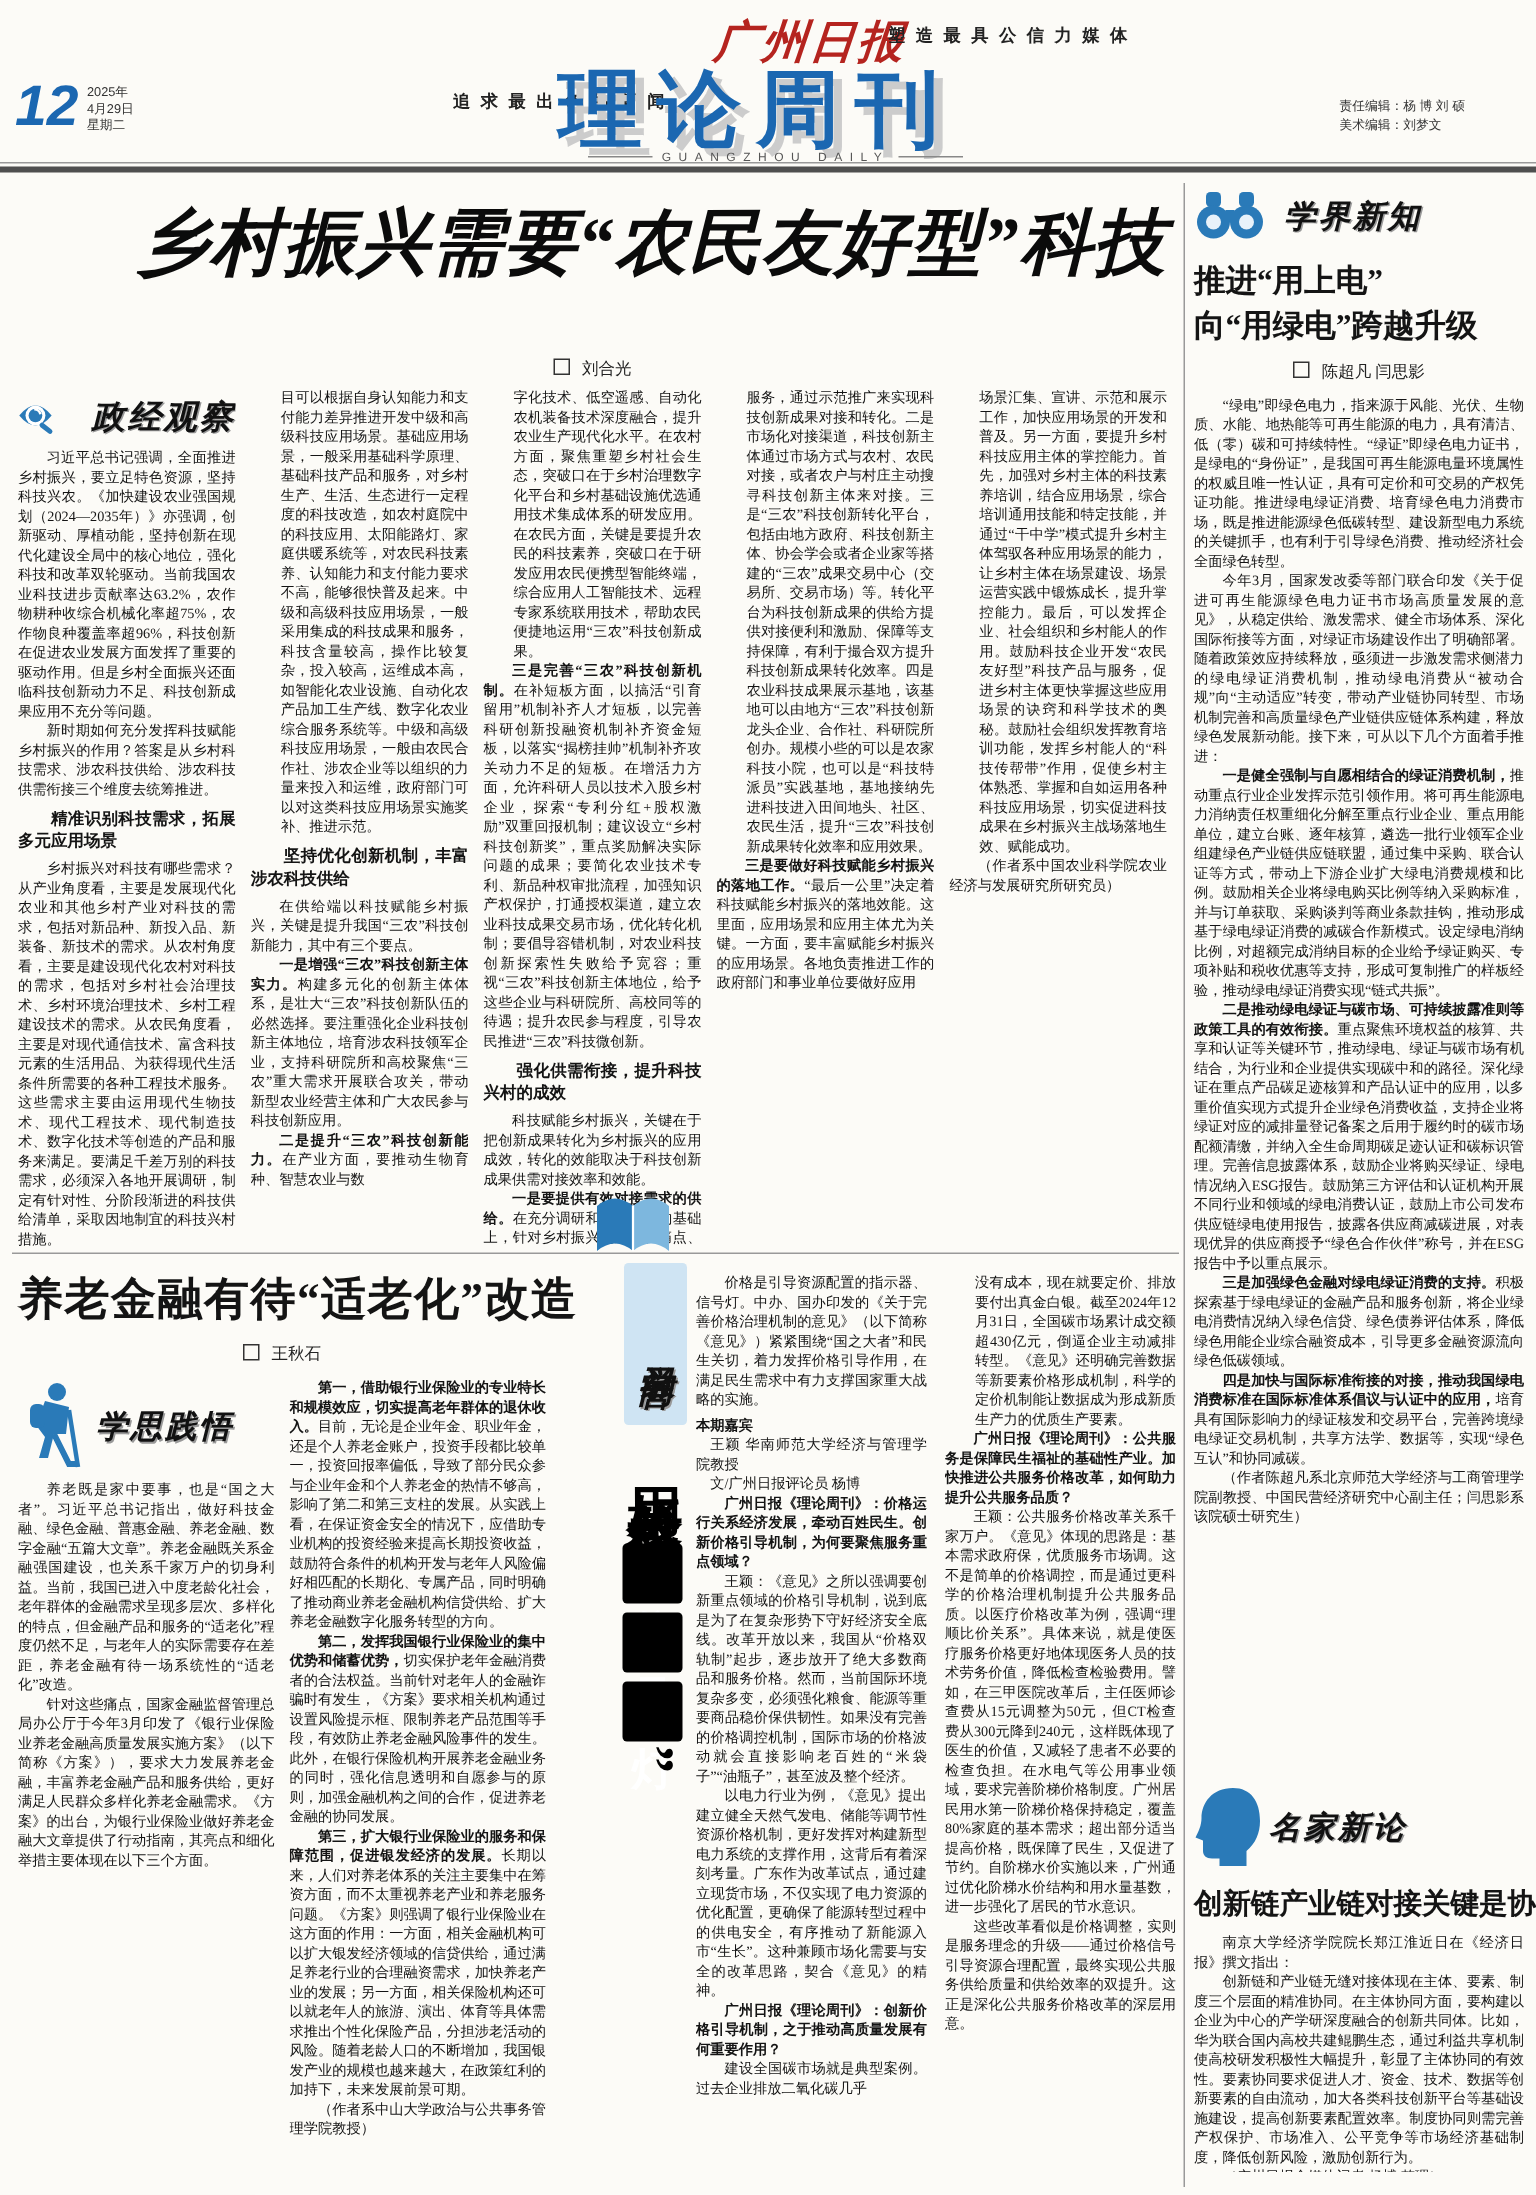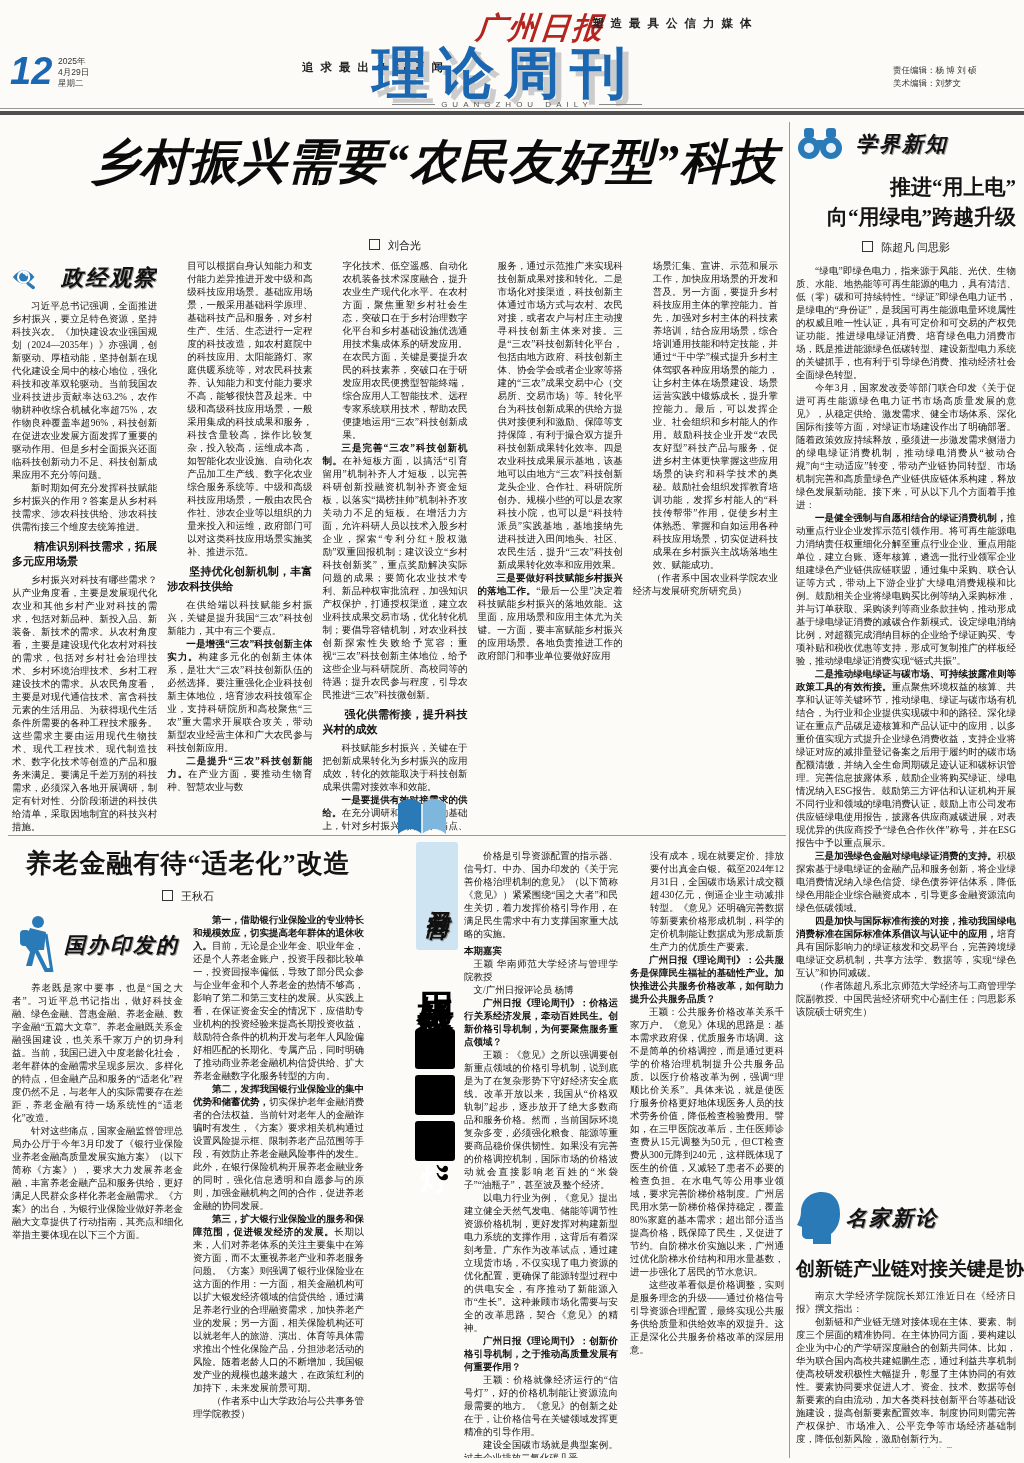--- a/index.html
+++ b/index.html
@@ -30,25 +30,25 @@
   p.guest{text-indent:1em;}
   .mh{text-align:right;font-size:48px;font-weight:900;letter-spacing:1px;color:#0b0b0b;white-space:nowrap;font-style:italic;}
   .byline{text-align:center;font-size:11px;color:#222;}
   .byline .sq{display:inline-block;width:9px;height:9px;border:1px solid #333;margin-right:8px;vertical-align:-1px;}
   .cols{display:flex;gap:10px;}
   
   .qa-badge{background:#cfe4f3;border-radius:3px;writing-mode:vertical-rl;text-align:center;font-size:24px;display:flex;align-items:center;justify-content:center;}
   .qa-vh{writing-mode:vertical-rl;font-size:37px;font-weight:900;letter-spacing:5px;color:#000;}
   .qa-vh .boxed{display:inline-block;width:40px;height:40px;background:#000;color:#fff;font-size:29px;line-height:40px;text-align:center;margin:3px 0;border-radius:3px;letter-spacing:0;}
   
-  .sbh{text-align:right;font-size:21px;font-weight:900;line-height:30px;white-space:nowrap;}
+  .sbh{text-align:left;font-size:21px;font-weight:900;line-height:30px;white-space:nowrap;}
   .sb2h{text-align:center;font-size:19px;font-weight:900;white-space:nowrap;}
   .sbody{text-align:justify;font-size:9.5px;line-height:13px;overflow:hidden;}
   .sbody p{margin:0;text-indent:2em;}
-  .ph{text-align:center;font-size:26px;font-weight:900;letter-spacing:1px;white-space:nowrap;}
+  .ph{text-align:center;font-size:30px;font-weight:900;letter-spacing:1px;white-space:nowrap;}
 </style>
 </head>
 <body>
 
 <div id="canvas">
 
   <div class="abs slogan" style="left:302px;top:16px;margin-top:44px;">追求最出色的新闻</div>
   <div class="abs brand-logo" style="left:476px;top:8px;">广州日报</div>
   <div class="abs slogan" style="left:592px;top:16px;">塑造最具公信力媒体</div>
 
@@ -135,21 +135,21 @@
     <div class="cols" style="margin-top:10px;height:528px;">
       <div class="ncol">
         <div class="badge">
           <svg width="46" height="62" viewBox="0 0 46 62">
             <circle cx="26" cy="8" r="6" fill="#2a7ab8"></circle>
             <path d="M18 14 L34 18 L32 36 L24 36 L20 52 L14 52 L18 38 L12 30 Z" fill="#2a7ab8"></path>
             <rect x="8" y="16" width="10" height="16" rx="4" fill="#2a7ab8"></rect>
             <path d="M34 20 L40 58" stroke="#2a7ab8" stroke-width="3"></path>
             <path d="M24 36 L34 56 L40 56" stroke="#2a7ab8" stroke-width="4" fill="none"></path>
           </svg>
-          <span class="callig" style="font-size:21px;">国办印发的</span>
+          <span class="callig" style="font-size:21px;">学思践悟</span>
         </div>
         <div>
             <p class="p">养老既是家中要事，也是“国之大者”。习近平总书记指出，做好科技金融、绿色金融、普惠金融、养老金融、数字金融“五篇大文章”。养老金融既关系金融强国建设，也关系千家万户的切身利益。当前，我国已进入中度老龄化社会，老年群体的金融需求呈现多层次、多样化的特点，但金融产品和服务的“适老化”程度仍然不足，与老年人的实际需要存在差距，养老金融有待一场系统性的“适老化”改造。</p>
             <p class="p">针对这些痛点，国家金融监督管理总局办公厅于今年3月印发了《银行业保险业养老金融高质量发展实施方案》（以下简称《方案》），要求大力发展养老金融，丰富养老金融产品和服务供给，更好满足人民群众多样化养老金融需求。《方案》的出台，为银行业保险业做好养老金融大文章提供了行动指南，其亮点和细化举措主要体现在以下三个方面。</p>
           </div>
       </div>
       <div class="ncol">
           <div>
             <p class="p"><b>第一，借助银行业保险业的专业特长和规模效应，切实提高老年群体的退休收入。</b>目前，无论是企业年金、职业年金，还是个人养老金账户，投资手段都比较单一，投资回报率偏低，导致了部分民众参与企业年金和个人养老金的热情不够高，影响了第二和第三支柱的发展。从实践上看，在保证资金安全的情况下，应借助专业机构的投资经验来提高长期投资收益，鼓励符合条件的机构开发与老年人风险偏好相匹配的长期化、专属产品，同时明确了推动商业养老金融机构信贷供给、扩大养老金融数字化服务转型的方向。</p>
             <p class="p"><b>第二，发挥我国银行业保险业的集中优势和储蓄优势，</b>切实保护老年金融消费者的合法权益。当前针对老年人的金融诈骗时有发生，《方案》要求相关机构通过设置风险提示框、限制养老产品范围等手段，有效防止养老金融风险事件的发生。此外，在银行保险机构开展养老金融业务的同时，强化信息透明和自愿参与的原则，加强金融机构之间的合作，促进养老金融的协同发展。</p>
@@ -178,21 +178,20 @@
     <div class="ncol">
         <div>
           <p class="p">价格是引导资源配置的指示器、信号灯。中办、国办印发的《关于完善价格治理机制的意见》（以下简称《意见》）紧紧围绕“国之大者”和民生关切，着力发挥价格引导作用，在满足民生需求中有力支撑国家重大战略的实施。</p>
           <p class="guesthead">本期嘉宾</p>
           <p class="guest">王颖 华南师范大学经济与管理学院教授</p>
           <p class="guest">文/广州日报评论员 杨博</p>
           <p class="q">广州日报《理论周刊》：价格运行关系经济发展，牵动百姓民生。创新价格引导机制，为何要聚焦服务重点领域？</p>
           <p class="p">王颖：《意见》之所以强调要创新重点领域的价格引导机制，说到底是为了在复杂形势下守好经济安全底线。改革开放以来，我国从“价格双轨制”起步，逐步放开了绝大多数商品和服务价格。然而，当前国际环境复杂多变，必须强化粮食、能源等重要商品稳价保供韧性。如果没有完善的价格调控机制，国际市场的价格波动就会直接影响老百姓的“米袋子”“油瓶子”，甚至波及整个经济。</p>
           <p class="p">以电力行业为例，《意见》提出建立健全天然气发电、储能等调节性资源价格机制，更好发挥对构建新型电力系统的支撑作用，这背后有着深刻考量。广东作为改革试点，通过建立现货市场，不仅实现了电力资源的优化配置，更确保了能源转型过程中的供电安全，有序推动了新能源入市“生长”。这种兼顾市场化需要与安全的改革思路，契合《意见》的精神。</p>
           <p class="q">广州日报《理论周刊》：创新价格引导机制，之于推动高质量发展有何重要作用？</p>
-          <p class="p">王颖：价格就像经济运行的“信号灯”，好的价格机制能让资源流向最需要的地方。《意见》的创新之处在于，让价格信号在关键领域发挥更精准的引导作用。</p>
           <p class="p">建设全国碳市场就是典型案例。过去企业排放二氧化碳几乎</p>
         </div>
       </div>
     <div class="ncol">
         <div>
           <p class="pl">没有成本，现在就要定价、排放要付出真金白银。截至2024年12月31日，全国碳市场累计成交额超430亿元，倒逼企业主动减排转型。《意见》还明确完善数据等新要素价格形成机制，科学的定价机制能让数据成为形成新质生产力的优质生产要素。</p>
           <p class="q">广州日报《理论周刊》：公共服务是保障民生福祉的基础性产业。加快推进公共服务价格改革，如何助力提升公共服务品质？</p>
           <p class="p">王颖：公共服务价格改革关系千家万户。《意见》体现的思路是：基本需求政府保，优质服务市场调。这不是简单的价格调控，而是通过更科学的价格治理机制提升公共服务品质。以医疗价格改革为例，强调“理顺比价关系”。具体来说，就是使医疗服务价格更好地体现医务人员的技术劳务价值，降低检查检验费用。譬如，在三甲医院改革后，主任医师诊查费从15元调整为50元，但CT检查费从300元降到240元，这样既体现了医生的价值，又减轻了患者不必要的检查负担。在水电气等公用事业领域，要求完善阶梯价格制度。广州居民用水第一阶梯价格保持稳定，覆盖80%家庭的基本需求；超出部分适当提高价格，既保障了民生，又促进了节约。自阶梯水价实施以来，广州通过优化阶梯水价结构和用水量基数，进一步强化了居民的节水意识。</p>
           <p class="p">这些改革看似是价格调整，实则是服务理念的升级——通过价格信号引导资源合理配置，最终实现公共服务供给质量和供给效率的双提升。这正是深化公共服务价格改革的深层用意。</p>
         </div>

